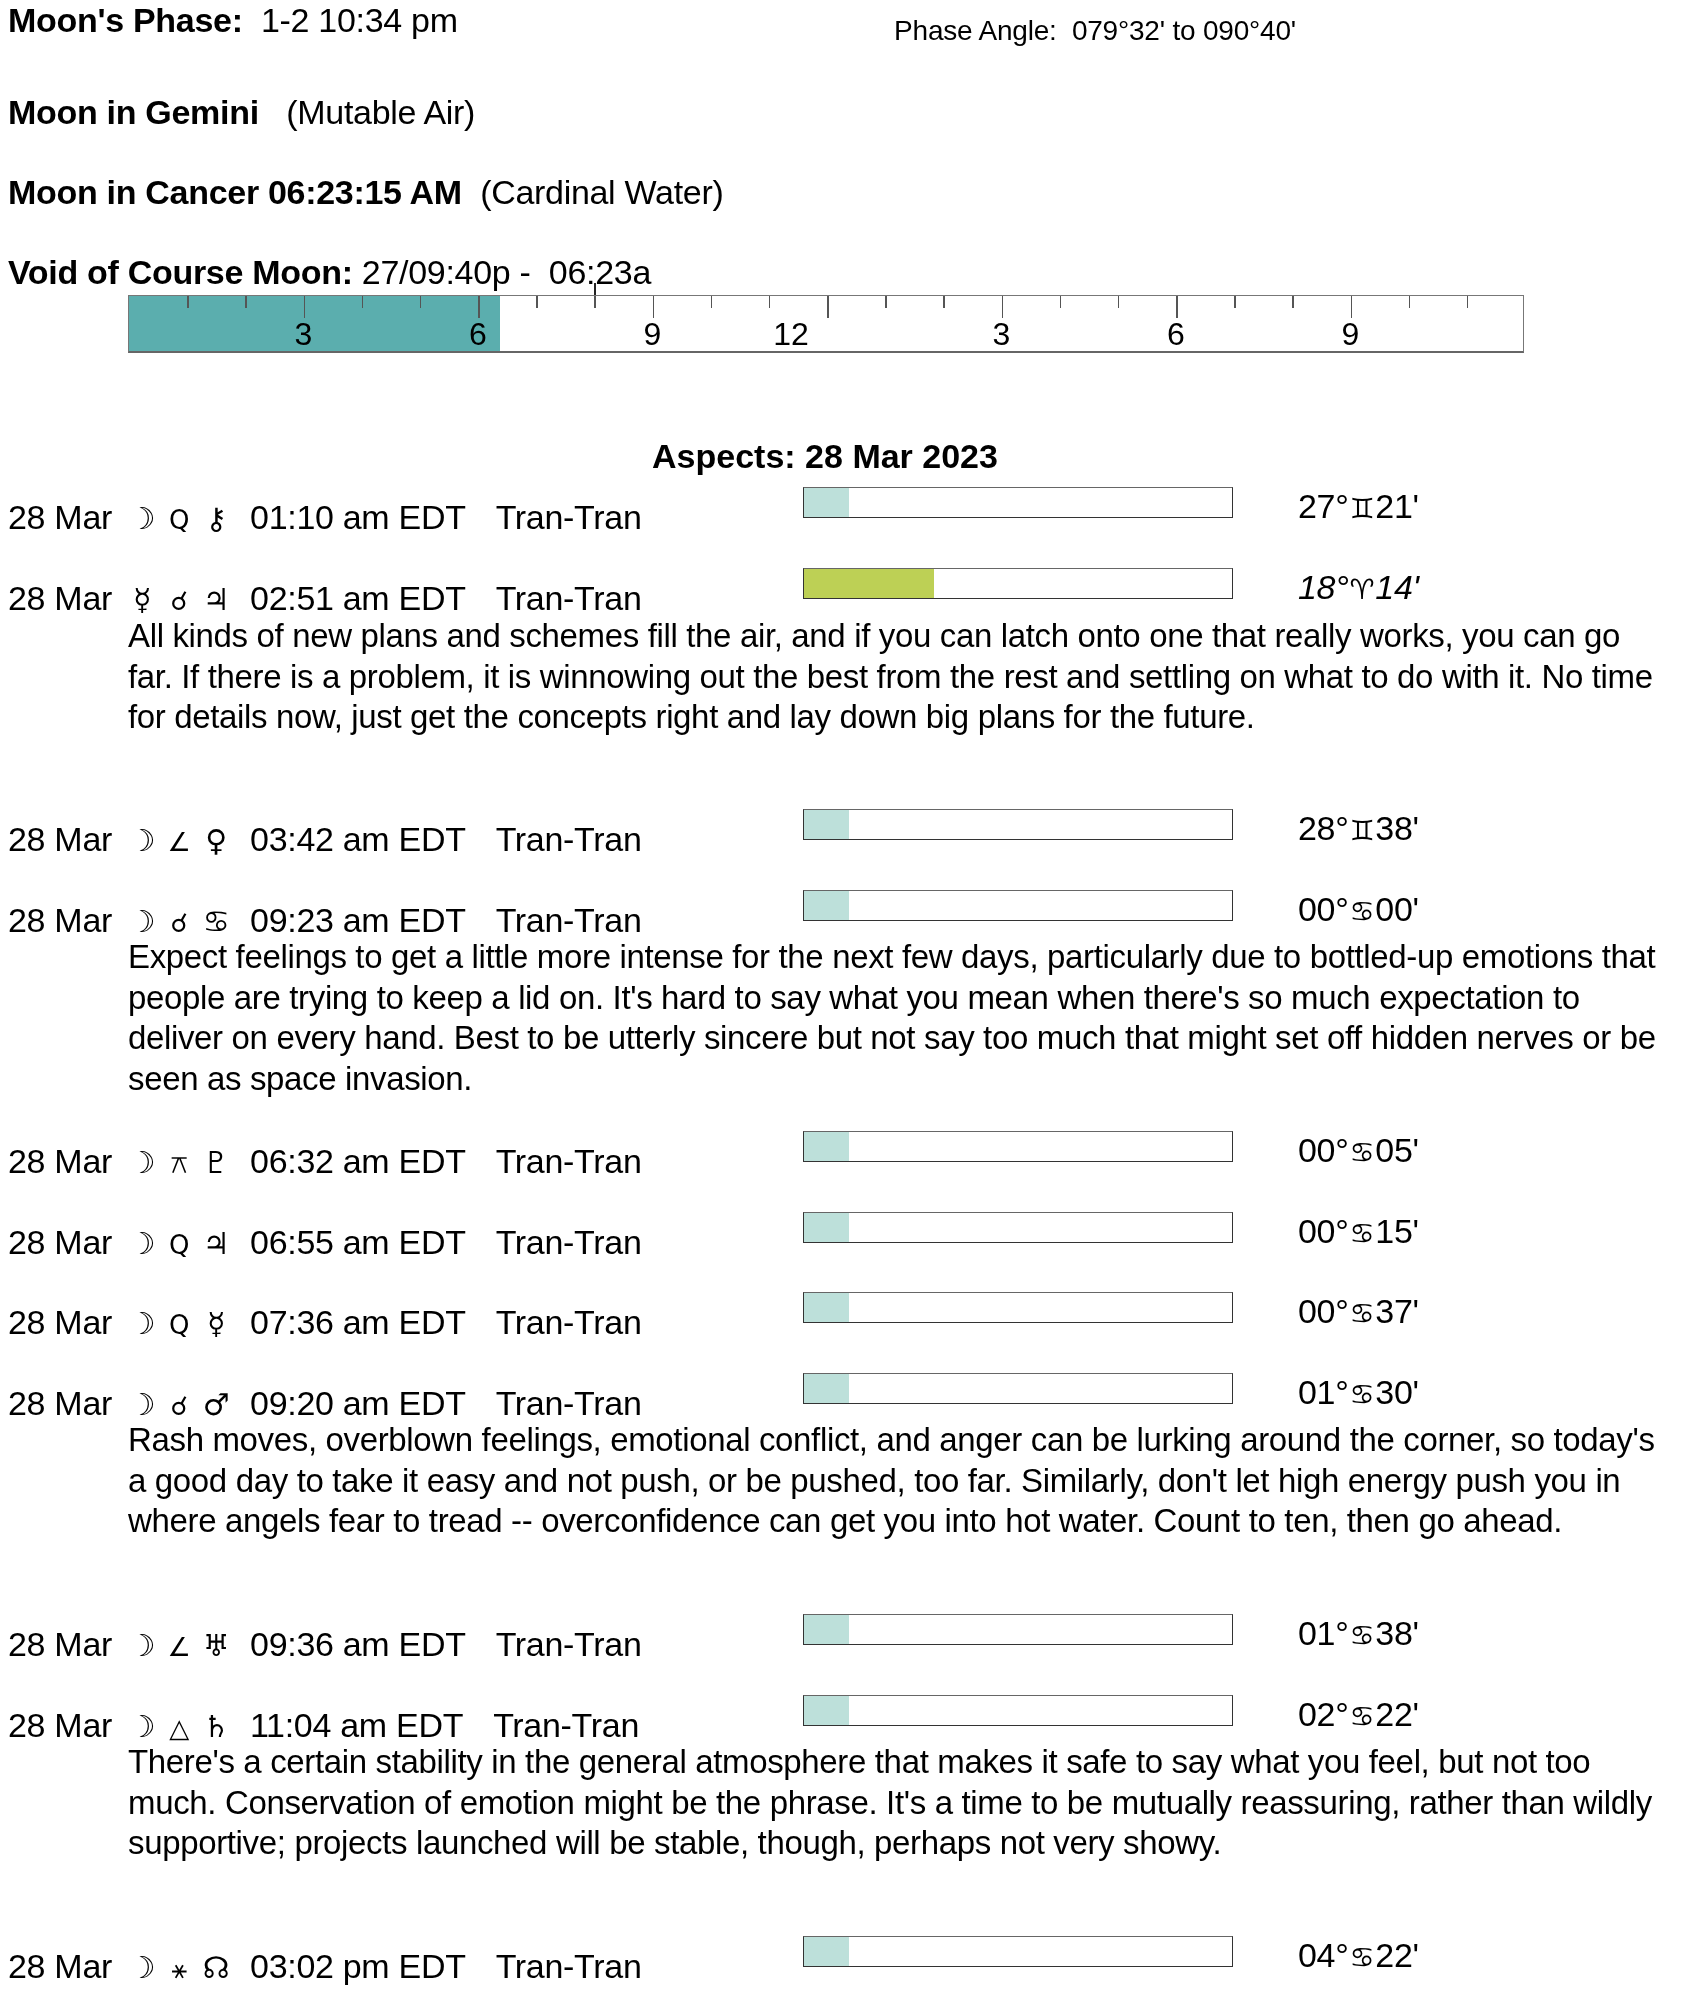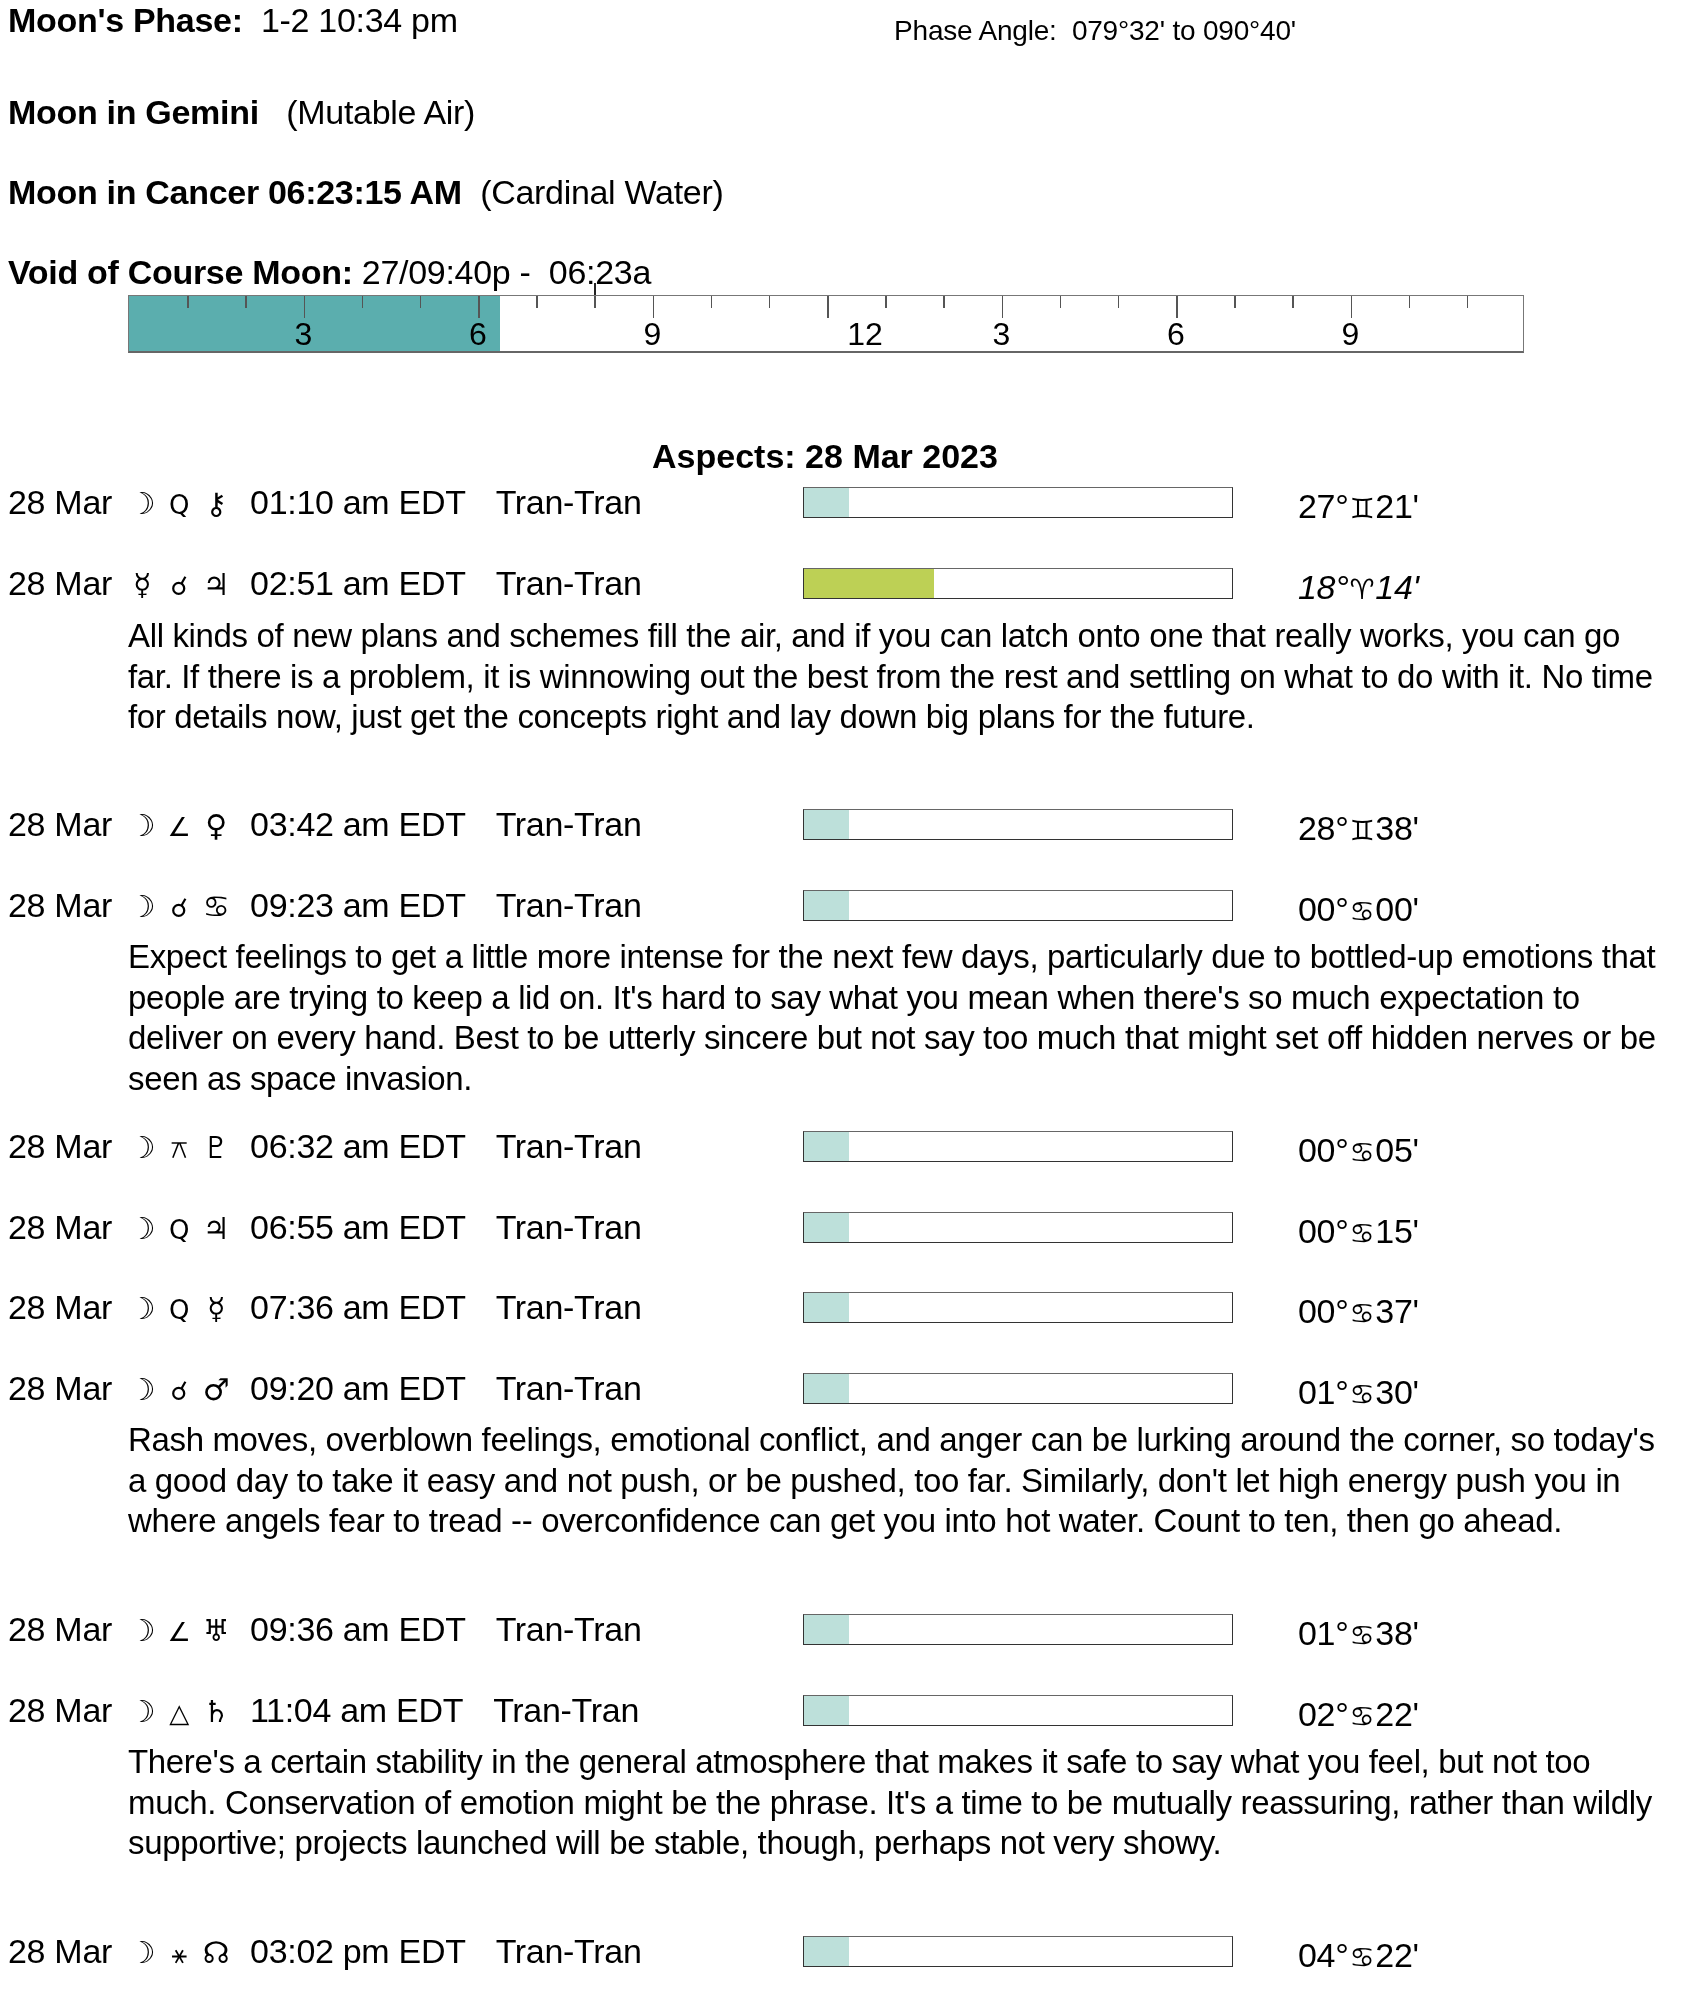--- a/index.html
+++ b/index.html
@@ -83,21 +83,21 @@
       font-size: 34px;
       line-height: 40px;
       letter-spacing: -0.3px;
       white-space: nowrap;
     }
     .row .date { display: inline-block; }
     .row .glyph { display: inline-block; text-align: center; font-family: "DejaVu Sans", sans-serif; }
     .row .g1 { width: 40px; margin-left: 10px; font-size: 30px; }
     .row .g2 { width: 34px; font-size: 26px; }
     .row .g3 { width: 40px; font-size: 30px; }
-    .row .time { display: inline-block; margin-left: 14px; }
+    .row .time { display: inline-block; margin-left: 14px; margin-top: 15px; }
     .row .kind { display: inline-block; margin-left: 30px; }
     .bar {
       position: absolute;
       left: 803px;
       width: 430px;
       height: 31px;
       border: 1.5px solid #333;
       border-top-color: #666;
       box-sizing: border-box;
       background: #fff;
@@ -172,21 +172,21 @@
     <div class="tick" style="left: 988.833px;"></div>
     <div class="tick major" style="left: 1047px;"></div>
     <div class="tick" style="left: 1105.17px;"></div>
     <div class="tick" style="left: 1163.33px;"></div>
     <div class="tick major" style="left: 1221.5px;"></div>
     <div class="tick" style="left: 1279.67px;"></div>
     <div class="tick" style="left: 1337.83px;"></div>
     <div class="tlabel" style="left: 174.5px;">3</div>
     <div class="tlabel" style="left: 349px;">6</div>
     <div class="tlabel" style="left: 523.5px;">9</div>
-    <div class="tlabel" style="left: 736px; text-align: center;">12</div>
+    <div class="tlabel" style="left: 662px; text-align: center;">12</div>
     <div class="tlabel" style="left: 872.5px;">3</div>
     <div class="tlabel" style="left: 1047px;">6</div>
     <div class="tlabel" style="left: 1221.5px;">9</div>
   </div>
 <div class="vline" style="left:594px; top:283px; height:12px;"></div>
 
 <div class="section-title">Aspects: 28 Mar 2023</div>
 
 <div id="aspect-list">
     <div class="row" style="top: 482px;"><span class="date">28 Mar</span><span class="glyph g1">☽</span><span class="glyph g2">Q</span><span class="glyph g3">⚷</span><span class="time">01:10 am EDT</span><span class="kind">Tran-Tran</span></div>

